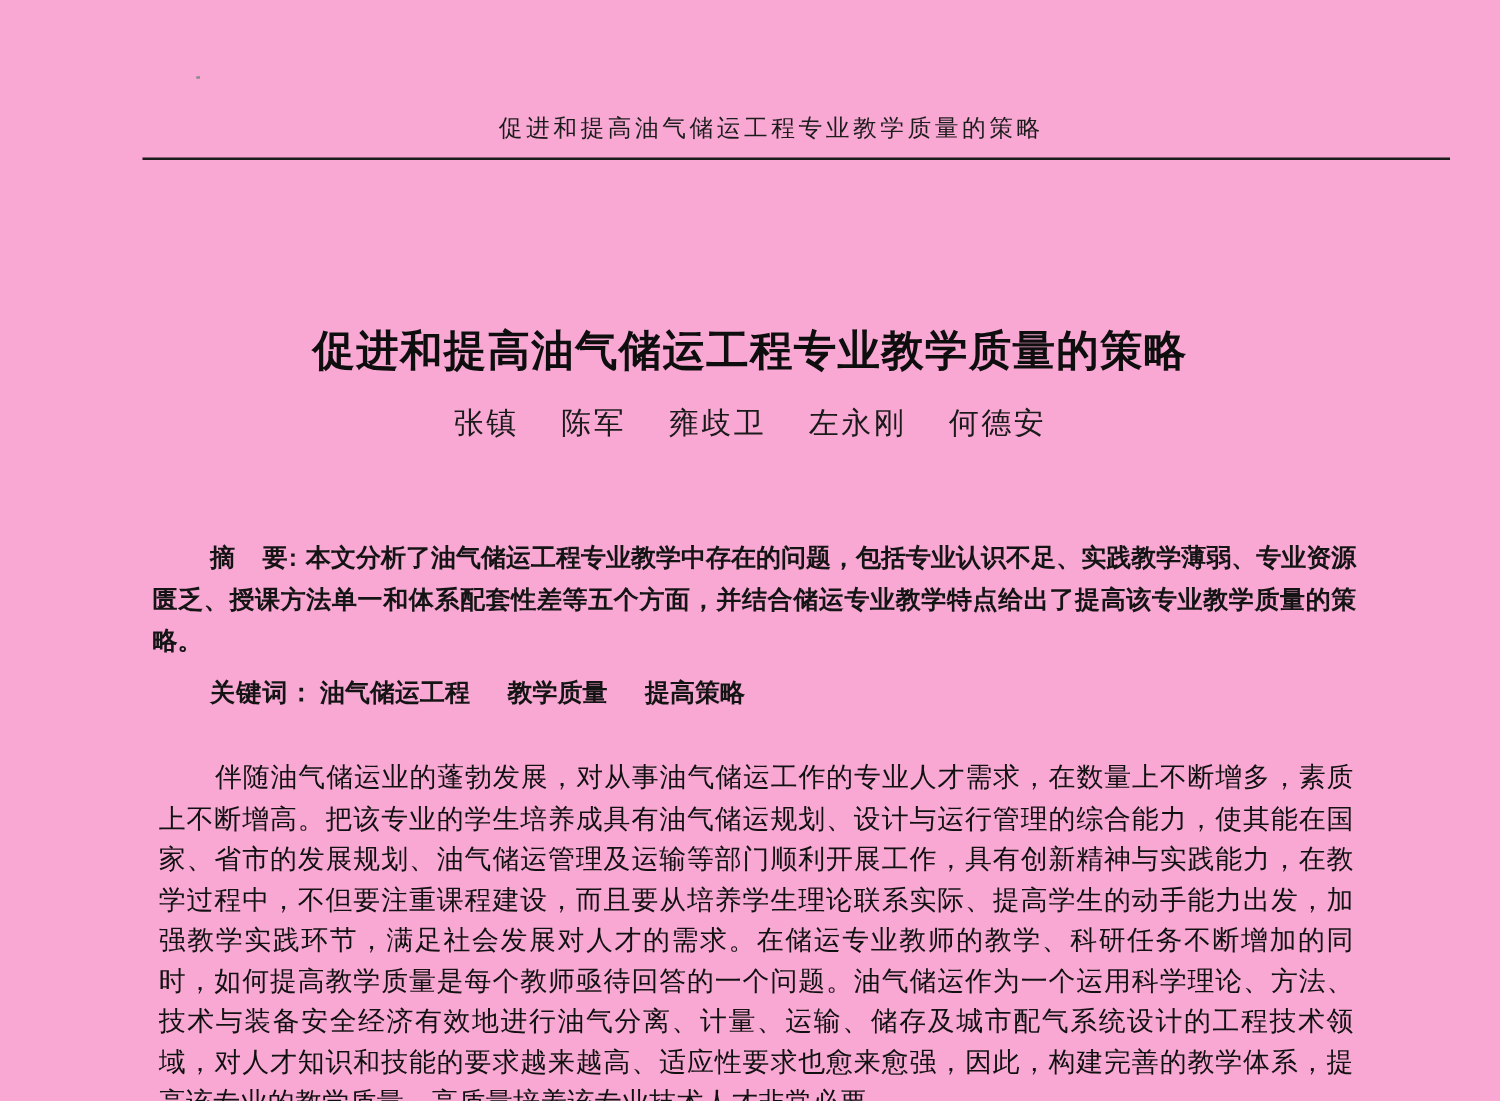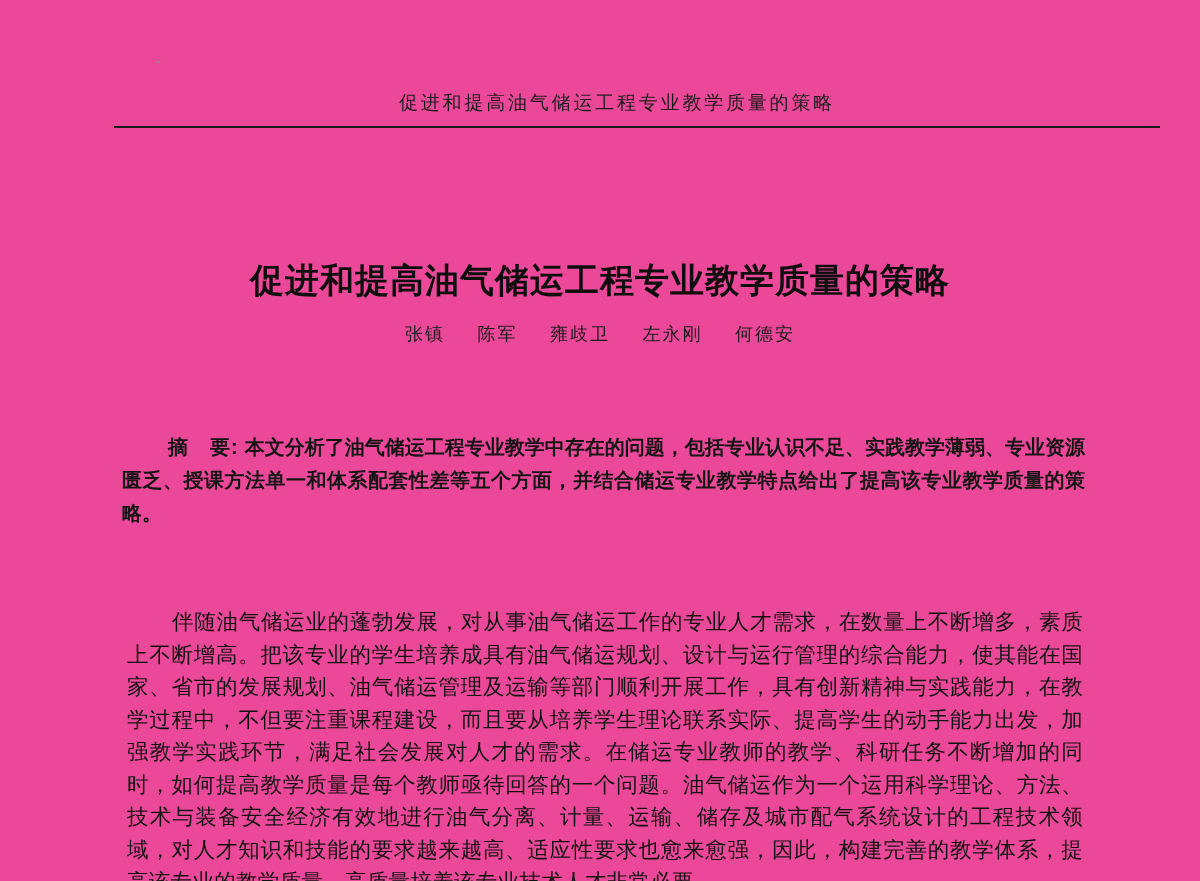--- a/index.html
+++ b/index.html
@@ -5,21 +5,21 @@
   html, body { margin: 0; padding: 0; }
   body {
     width: 1200px; height: 881px;
     background: #ffffff;
     font-family: "Liberation Serif", "DejaVu Serif", serif;
     color: #161616;
   }
   .page {
     position: relative;
     width: 1200px; height: 881px;
-    background: #ec4899;
+    background: #f9a8d4;
     overflow: hidden;
   }
   .running-header {
     position: absolute;
     top: 90px; left: 0;
     width: 100%;
     box-sizing: border-box;
     padding-left: 34px;
     text-align: center;
     font-size: 19px;
@@ -41,21 +41,21 @@
     font-size: 34px;
     font-weight: bold;
     letter-spacing: 1px;
     color: #0e0e0e;
   }
   .authors {
     position: absolute;
     top: 322px; left: 0;
     width: 100%;
     text-align: center;
-    font-size: 18px;
+    font-size: 24px;
     letter-spacing: 2px;
     color: #1a1a1a;
   }
   .authors span + span { margin-left: 26px; }
   .affiliation {
     position: absolute;
     top: 371px; left: 0;
     width: 100%;
     text-align: center;
     font-size: 23px;
@@ -128,18 +128,21 @@
     <span>雍歧卫</span>
     <span>左永刚</span>
     <span>何德安</span>
   </div>
 
 
   <div class="abstract">
     <span class="abstract-label">摘　要:</span><span>本文分析了油气储运工程专业教学中存在的问题，包括专业认识不足、实践教学薄弱、专业资源匮乏、授课方法单一和体系配套性差等五个方面，并结合储运专业教学特点给出了提高该专业教学质量的策略。</span>
   </div>
 
+  <div class="keywords">
+    <span class="keywords-label">关键词：</span><span class="kw">油气储运工程</span><span class="kw">教学质量</span><span class="kw">提高策略</span>
+  </div>
 
   <div class="body-text">伴随油气储运业的蓬勃发展，对从事油气储运工作的专业人才需求，在数量上不断增多，素质上不断增高。把该专业的学生培养成具有油气储运规划、设计与运行管理的综合能力，使其能在国家、省市的发展规划、油气储运管理及运输等部门顺利开展工作，具有创新精神与实践能力，在教学过程中，不但要注重课程建设，而且要从培养学生理论联系实际、提高学生的动手能力出发，加强教学实践环节，满足社会发展对人才的需求。在储运专业教师的教学、科研任务不断增加的同时，如何提高教学质量是每个教师亟待回答的一个问题。油气储运作为一个运用科学理论、方法、技术与装备安全经济有效地进行油气分离、计量、运输、储存及城市配气系统设计的工程技术领域，对人才知识和技能的要求越来越高、适应性要求也愈来愈强，因此，构建完善的教学体系，提高该专业的教学质量，高质量培养该专业技术人才非常必要。</div>
 
   <div class="scan-speck"></div>
 
 </div>
 
 </body></html>

